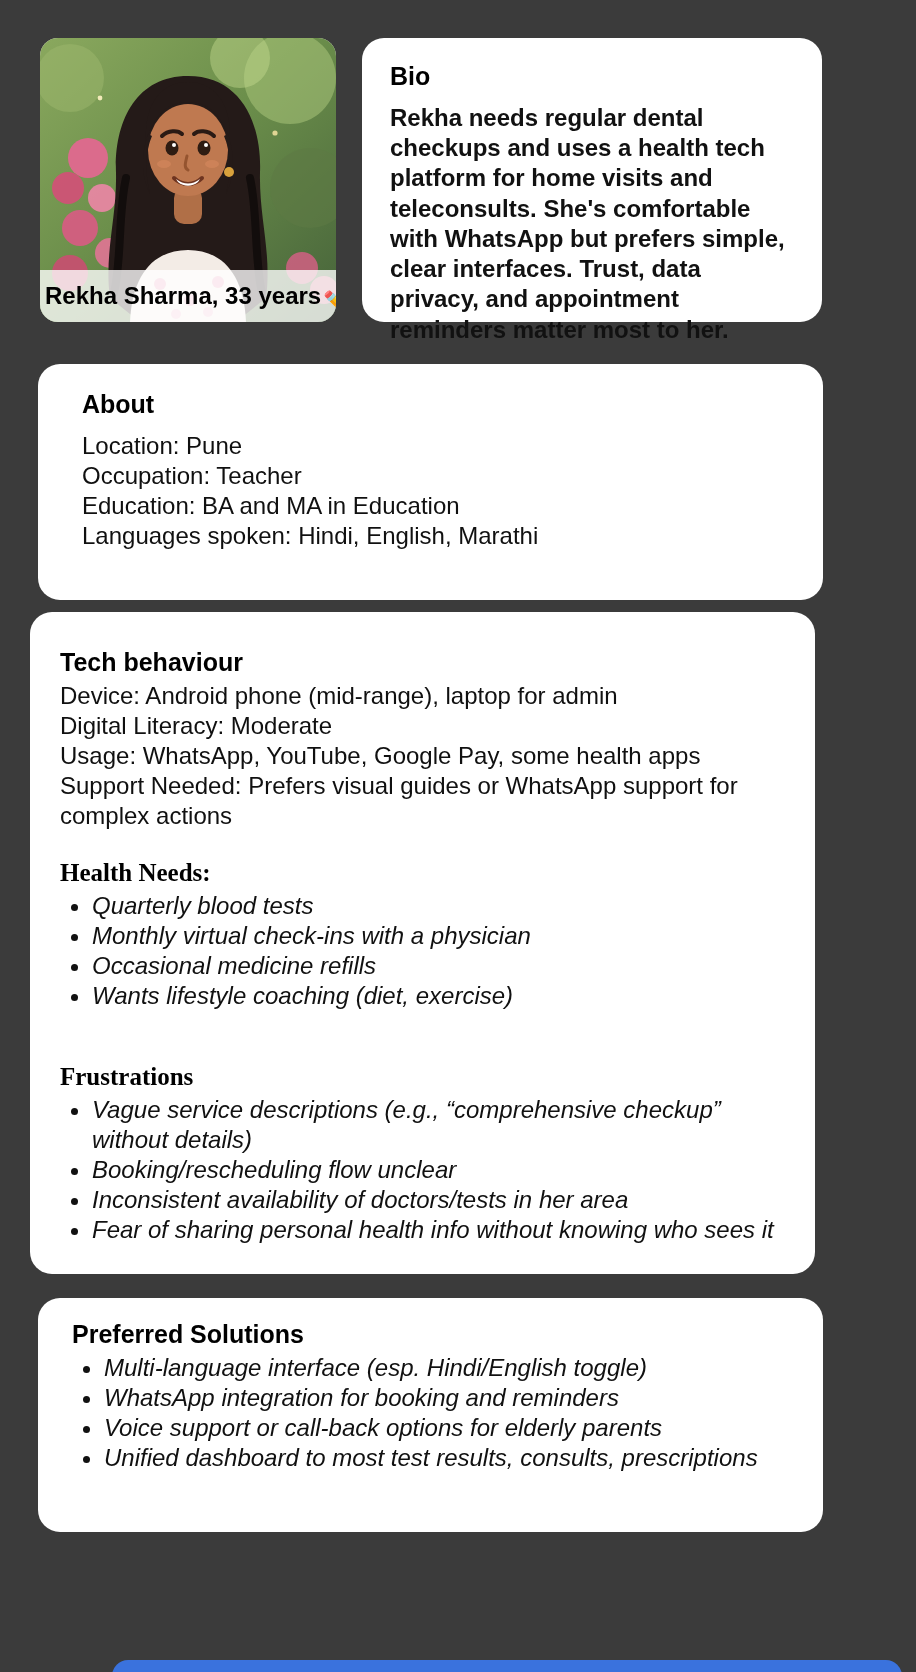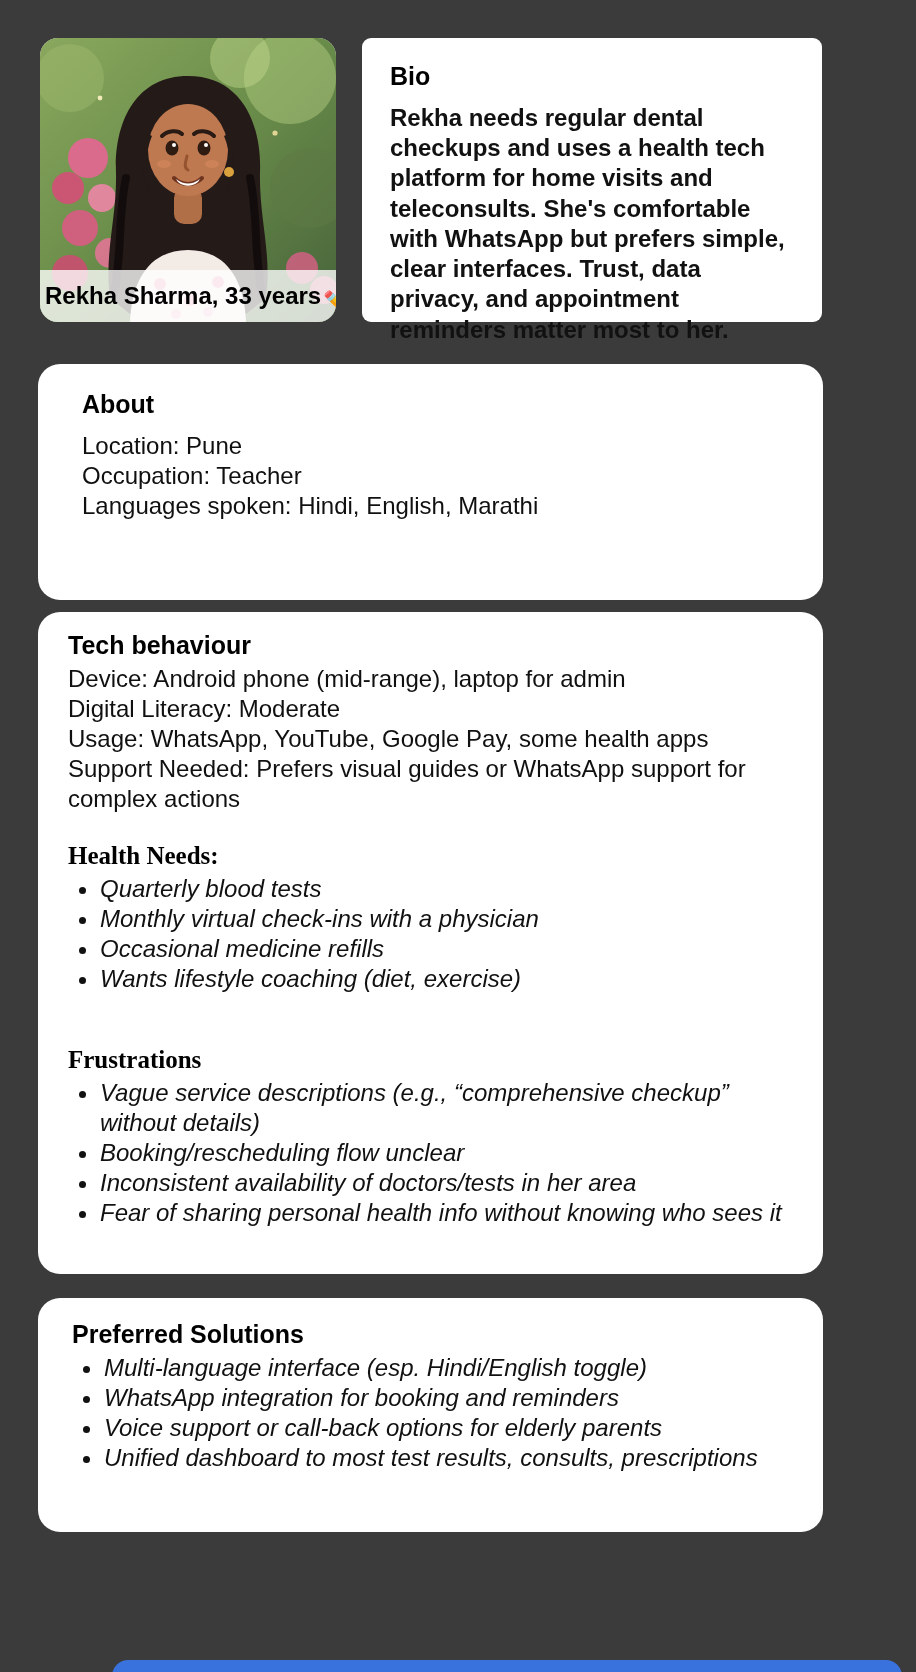--- a/index.html
+++ b/index.html
@@ -46,21 +46,20 @@
   .photo-caption .pencil {
     font-size: 24px;
     margin-left: 2px;
     transform: translateY(8px);
   }
   
   .bio-card {
     left: 362px; top: 38px;
     width: 460px; height: 284px;
     padding: 24px 28px;
-    border-radius: 9px;
   }
   h2.section-title {
     margin: 0 0 12px 0;
     font-size: 25px;
     font-weight: bold;
     color: #000;
   }
   .body-text {
     font-size: 24px;
     line-height: 1.26;
@@ -69,23 +68,23 @@
   }
   
   .about-card {
     left: 38px; top: 364px;
     width: 785px; height: 236px;
     padding: 26px 44px;
   }
   .about-card .line { font-size: 24px; line-height: 30px; }
   
   .tech-card {
-    left: 38px; top: 612px;
+    left: 30px; top: 612px;
     width: 785px; height: 662px;
-    padding: 19px 30px;
+    padding: 36px 30px;
   }
   .tech-card h2.section-title { margin-bottom: 4px; }
   .tech-card .line { font-size: 24px; line-height: 30px; }
   .sub-title {
     margin: 0 0 2px 0;
     font-size: 25px;
     font-weight: bold;
     color: #000;
     font-family: Liberation Serif, serif;
   }
@@ -199,20 +198,21 @@
 
   <div class="card bio-card">
     <h2 class="section-title">Bio</h2>
     <div class="body-text">Rekha needs regular dental checkups and uses a health tech platform for home visits and teleconsults. She's comfortable with WhatsApp but prefers simple, clear interfaces. Trust, data privacy, and appointment reminders matter most to her.</div>
   </div>
 
   <div class="card about-card">
     <h2 class="section-title">About</h2>
     <div class="line">Location: Pune</div>
     <div class="line">Occupation: Teacher</div>
+    <div class="line">Education: BA and MA in Education</div>
     <div class="line">Languages spoken: Hindi, English, Marathi</div>
   </div>
 
   <div class="card tech-card">
     <h2 class="section-title">Tech behaviour</h2>
     <div class="line">Device: Android phone (mid-range), laptop for admin</div>
     <div class="line">Digital Literacy: Moderate</div>
     <div class="line">Usage: WhatsApp, YouTube, Google Pay, some health apps</div>
     <div class="line">Support Needed: Prefers visual guides or WhatsApp support for complex actions</div>
 

